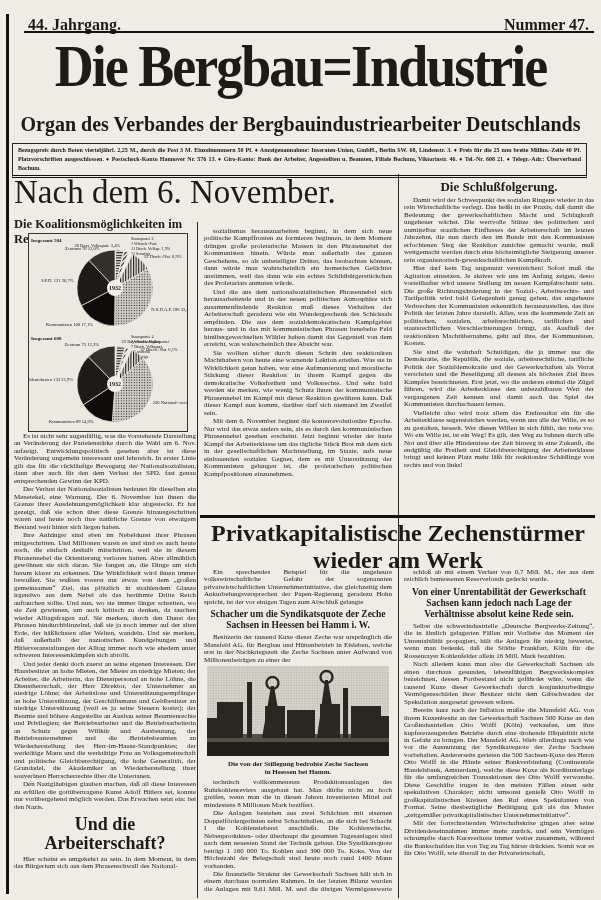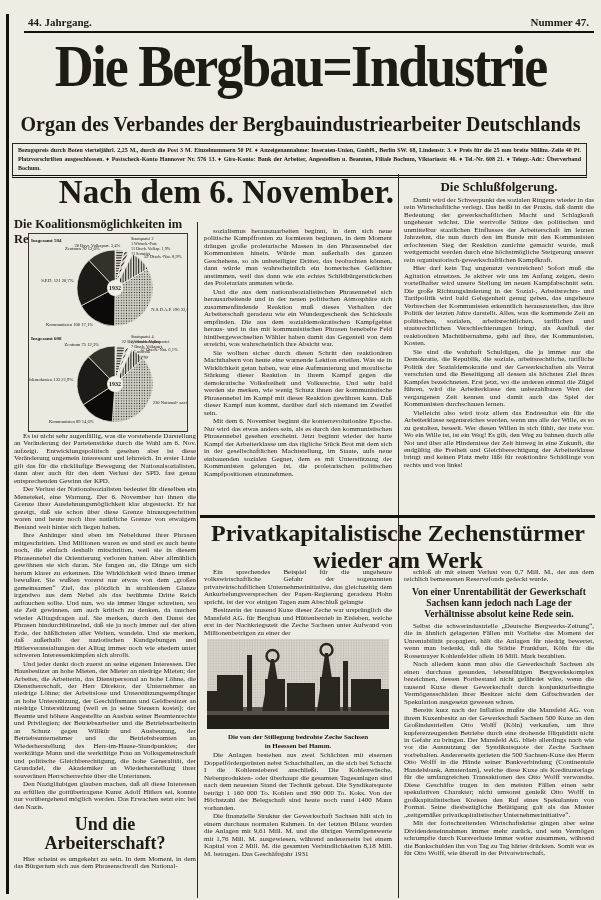--- a/index.html
+++ b/index.html
@@ -1,31 +1,31 @@
 <!DOCTYPE html>
 <html><head>
 <meta charset="utf-8">
 <style>
   html,body{margin:0;padding:0;background:#b8b4ab;}
   #paper{position:relative;width:601px;height:900px;background:#efece4;overflow:hidden;
          font-family:"Liberation Serif","DejaVu Serif",serif;color:#1e1a14;}
   .abs{position:absolute;}
   .edge-line{left:6px;top:14px;width:3px;height:880px;background:#15120d;}
-  .hdr{top:16px;font-size:11px;font-weight:bold;}
+  .hdr{top:16px;font-size:16px;font-weight:bold;}
   .hdr-left{left:28px;}
   .hdr-center{left:0;width:601px;text-align:center;}
   .hdr-right{right:12px;}
   .rule-top{left:24px;top:31px;width:570px;height:2px;background:#15120d;}
   .masthead{left:0;top:33px;width:601px;text-align:center;font-size:54px;font-weight:bold;
             letter-spacing:-2px;transform:scaleY(1.08);transform-origin:top;}
   .subtitle{left:0;top:113px;width:601px;text-align:center;font-size:20px;font-weight:bold;}
   .imprint{left:12px;top:143px;width:575px;border:1px solid #2a261f;border-bottom:3px double #15120d;
            padding:2px 5px;box-sizing:border-box;}
   .imprint div{font-size:6px;line-height:1.5;text-align:justify;text-align-last:justify;font-weight:bold;}
-  .a1-headline{left:14px;top:174px;width:380px;text-align:right;font-size:33px;font-weight:bold;}
+  .a1-headline{left:14px;top:174px;width:380px;text-align:left;font-size:33px;font-weight:normal;}
   .kicker{left:14px;top:217px;width:182px;font-size:12.5px;font-weight:bold;}
   .chartbox{left:28px;top:233px;width:158px;height:197px;border:1px solid #3a362e;background:#ece9e1;overflow:hidden;}
   .colbody{font-size:7px;line-height:1.07;overflow:hidden;}
   .p{margin:0 0 1px 0;text-align:justify;text-indent:9px;}
   .col1-text{left:14px;top:433px;width:182px;height:459px;}
   .col2-text{left:204px;top:228px;width:188px;height:288px;}
   .col3-head{left:404px;top:179px;width:190px;text-align:center;font-size:13px;font-weight:bold;}
   .col3-text{left:404px;top:197px;width:190px;height:318px;}
   .mid-subhead{font-size:18px;font-weight:bold;text-align:center;margin:4px 0 2px 0;text-indent:0;}
   .vrule1{left:197px;top:222px;width:1px;height:676px;background:#2c2820;}
@@ -165,20 +165,21 @@
   </div>
 
   <div class="abs vrule1"></div>
   <div class="abs vrule2"></div>
   <div class="abs thick-rule"></div>
 
   <div class="abs a2-headline">Privatkapitalistische Zechenstürmer wieder am Werk</div>
 
   <div class="abs colbody a2-colA">
     <p class="p">Ein sprechendes Beispiel für die ungeheure volkswirtschaftliche Gefahr der sogenannten privatwirtschaftlichen Unternehmerinitiative, das gleichzeitig dem Ankurbelungsversprechen der Papen-Regierung geradezu Hohn spricht, ist der vor einigen Tagen zum Abschluß gelangte</p>
+    <div class="small-subhead">Schacher um die Syndikatsquote der Zeche Sachsen in Heessen bei Hamm i. W.</div>
     <p class="p">Besitzerin der tausend Kuxe dieser Zeche war ursprünglich die Mansfeld AG. für Bergbau und Hüttenbetrieb in Eisleben, welche erst in der Nachkriegszeit die Zeche Sachsen unter Aufwand von Millionenbeträgen zu einer der</p>
 
     <div class="photo-wrap">
       <svg width="182" height="90" viewBox="0 0 182 90">
         <rect x="0" y="0" width="182" height="90" fill="#d6d2c8"></rect>
         <rect x="0" y="0" width="182" height="90" fill="url(#p-dots)" opacity="0.18"></rect>
         <rect x="0" y="68" width="182" height="12" fill="#555046"></rect>
         <rect x="0" y="76" width="182" height="14" fill="#221f19"></rect>
         <g fill="#2a2721">
           <rect x="0" y="52" width="10" height="20"></rect>
@@ -195,20 +196,21 @@
         </g>
         <circle cx="65.5" cy="17" r="6" fill="none" stroke="#2a2721" stroke-width="2.4"></circle>
         <circle cx="119.5" cy="11" r="6" fill="none" stroke="#2a2721" stroke-width="2.4"></circle>
       </svg>
       <div class="photo-caption">
         <div>Die von der Stillegung bedrohte Zeche Sachsen</div>
         <div>in Heessen bei Hamm.</div>
       </div>
     </div>
 
+    <p class="p">technisch vollkommensten Produktionsanlagen des Ruhrkohlenreviers ausgebaut hat. Man dürfte nicht zu hoch greifen, wenn man die in diesen Jahren investierten Mittel auf mindestens 8 Millionen Mark beziffert.</p>
     <p class="p">Die Anlagen bestehen aus zwei Schächten mit eisernen Doppelfördergerüsten nebst Schachthallen, an die sich bei Schacht I die Kohlensieberei anschließt. Die Kohlenwäsche, Nebenprodukten- oder überhaupt die gesamten Tagesanlagen sind nach dem neuesten Stand der Technik gebaut. Die Syndikatsquote beträgt 1 160 000 To. Kohlen und 390 000 To. Koks. Von der Höchstzahl der Belegschaft sind heute noch rund 1400 Mann vorhanden.</p>
     <p class="p">Die finanzielle Struktur der Gewerkschaft Sachsen hält sich in einem durchaus normalen Rahmen. In der letzten Bilanz wurden die Anlagen mit 9,61 Mill. M. und die übrigen Vermögenswerte mit 1,76 Mill. M. ausgewiesen, während andererseits bei einem Kapital von 2 Mill. M. die gesamten Verbindlichkeiten 8,18 Mill. M. betrugen. Das Geschäftsjahr 1931</p>
   </div>
 
   <div class="abs colbody a2-colB">
     <p class="p">schloß ab mit einem Verlust von 0,7 Mill. M., der aus dem reichlich bemessenen Reservefonds gedeckt wurde.</p>
     <div class="small-subhead">Von einer Unrentabilität der Gewerkschaft Sachsen kann jedoch nach Lage der Verhältnisse absolut keine Rede sein.</div>
     <p class="p">Selbst die schwerindustrielle „Deutsche Bergwerks-Zeitung“, die in ähnlich gelagerten Fällen mit Vorliebe das Moment der Unrentabilität propagiert, hält die Anlagen für niedrig bewertet, wenn man bedenkt, daß die Städte Frankfurt, Köln für die Rossenrayer Kohlenfelder allein 16 Mill. Mark bezahlten.</p>
     <p class="p">Nach alledem kann man also die Gewerkschaft Sachsen als einen durchaus gesunden, lebensfähigen Bergwerkskomplex bezeichnen, dessen Fortbestand nicht gefährdet wäre, wenn die tausend Kuxe dieser Gewerkschaft durch konjunkturbedingte Vermögensschäden ihrer Besitzer nicht dem Giftschwaden der Spekulation ausgesetzt gewesen wären.</p>
     <p class="p">Bereits kurz nach der Inflation mußte die Mansfeld AG. von ihrem Kuxenbesitz an der Gewerkschaft Sachsen 500 Kuxe an den Großindustriellen Otto Wolff (Köln) verkaufen, um ihre kupfererzeugenden Betriebe durch eine drohende Illiquidität nicht in Gefahr zu bringen. Der Mansfeld AG. blieb allerdings nach wie vor die Ausnutzung der Syndikatsquote der Zeche Sachsen vorbehalten. Andererseits gerieten die 500 Sachsen-Kuxe des Herrn Otto Wolff in die Hände seiner Bankverbindung (Continentale Handelsbank, Amsterdam), welche diese Kuxe als Kreditunterlage für die umfangreichen Transaktionen des Otto Wolff verwandte. Diese Geschäfte trugen in den meisten Fällen einen sehr spekulativen Charakter; nicht umsonst genießt Otto Wolff in großkapitalistischen Kreisen den Ruf eines Spekulanten von Format. Seine diesbezügliche Betätigung galt als das Muster „zeitgemäßer privatkapitalistischer Unternehmerinitiative“.</p>

